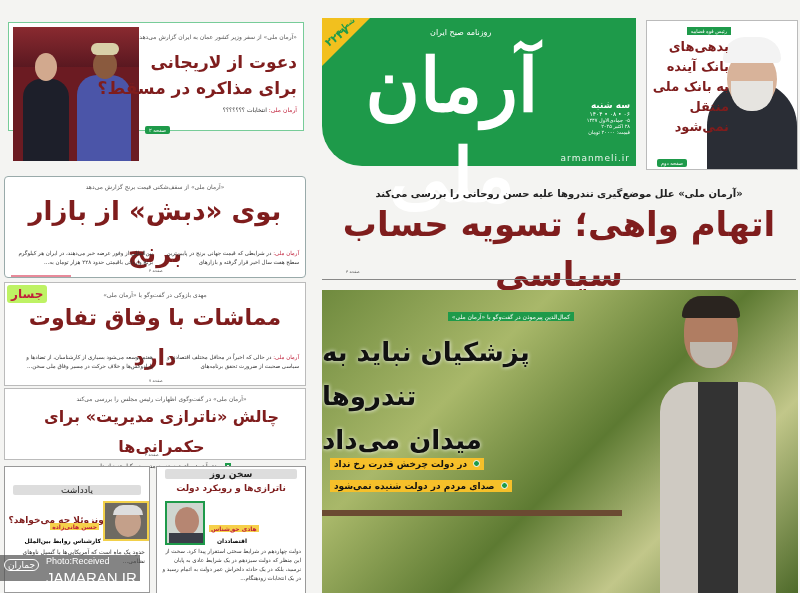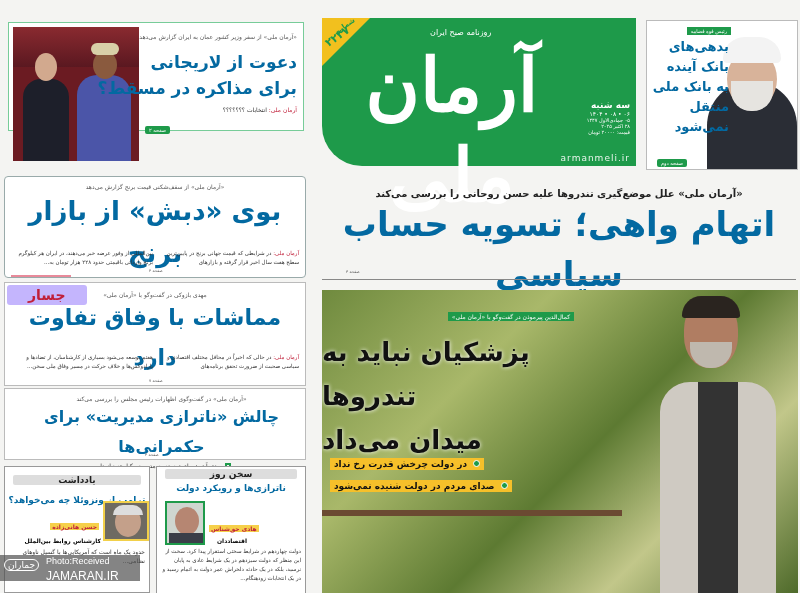--- a/index.html
+++ b/index.html
@@ -1,21 +1,21 @@
 <!DOCTYPE html>
 <html><head>
 <meta charset="utf-8">
 <style>
   * { box-sizing: border-box; margin: 0; padding: 0; }
   body { width: 800px; height: 593px; background: #f4f4f2; font-family: "DejaVu Sans", sans-serif; overflow: hidden; position: relative; direction: rtl; }
   .abs { position: absolute; }
   .box { position: absolute; background: #fff; border: 1px solid #9aa; }
   .green { background: #1e9a4a; }
   .kicker { font-size: 8px; color: #555; text-align: center; }
-  .h-black { font-weight: bold; color: #0369a1; text-align: center; }
+  .h-black { font-weight: bold; color: #7f1d1d; text-align: center; }
   .pagechip { background: #1e9a4a; color: #fff; font-size: 5px; padding: 1px 4px; border-radius: 2px; }
   .tiny { font-size: 6px; color: #333; line-height: 9px; }
   .red { color: #c0203a; }
   .photo { position: absolute; overflow: hidden; }
 </style>
 </head>
 <body>
 
 <div class="abs green" style="left:322px;top:18px;width:314px;height:148px;border-radius:0 0 0 40px;">
   <div class="abs" style="left:0;top:0;width:0;height:0;border-top:48px solid #f2c01e;border-right:48px solid transparent;"></div>
@@ -89,21 +89,21 @@
   <div class="abs tiny" style="right:6px;top:72px;width:140px;font-size:5.5px;">
     <span class="red">آرمان ملی:</span>
     <span>در شرایطی که قیمت جهانی برنج در پایین‌ترین سطح هفت سال اخیر قرار گرفته و بازارهای</span>
   </div>
   <div class="abs tiny" style="left:8px;top:72px;width:140px;font-size:5.5px;">بین‌المللی از وفور عرضه خبر می‌دهند، در ایران هر کیلوگرم برنج وارداتی باقیمتی حدود ۲۲۸ هزار تومان به...</div>
   <div class="abs" style="left:144px;bottom:4px;font-size:4px;color:#555;">صفحه ۴</div>
   <div class="abs" style="left:6px;bottom:0;width:60px;height:2px;background:#e88a9a;"></div>
 </div>
 
 <div class="box" style="left:4px;top:282px;width:302px;height:104px;border-color:#bbb;">
-  <div class="abs" style="left:2px;top:2px;background:#c4b5fd;color:#c0203a;font-weight:bold;font-size:14px;padding:2px 21px;border-radius:3px;">جسار</div>
+  <div class="abs" style="left:2px;top:2px;background:#bef264;color:#c0203a;font-weight:bold;font-size:12px;padding:2px 4px;border-radius:3px;">جسار</div>
   <div class="kicker" style="font-size:6px;margin-top:8px;">مهدی بازوکی در گفت‌وگو با «آرمان ملی»</div>
   <div class="h-black" style="font-size:22px;line-height:40px;">مماشات با وفاق تفاوت دارد</div>
   <div class="abs tiny" style="right:6px;top:70px;width:140px;font-size:5.5px;">
     <span class="red">آرمان ملی:</span>
     <span>در حالی که اخیراً در محافل مختلف اقتصادی و سیاسی صحبت از ضرورت تحقق برنامه‌های</span>
   </div>
   <div class="abs tiny" style="left:8px;top:70px;width:140px;font-size:5.5px;">هفتم توسعه می‌شود بسیاری از کارشناسان، از تضادها و پارادوکس‌ها و خلاف حرکت در مسیر وفاق ملی سخن...</div>
   <div class="abs" style="left:144px;bottom:2px;font-size:4px;color:#555;">صفحه ۷</div>
 </div>
 
@@ -111,21 +111,21 @@
   <div class="kicker" style="font-size:6px;margin-top:6px;">«آرمان ملی» در گفت‌وگوی اظهارات رئیس مجلس را بررسی می‌کند</div>
   <div class="h-black" style="font-size:16px;line-height:30px;">چالش «ناترازی مدیریت» برای حکمرانی‌ها</div>
   <div style="text-align:center;font-size:6px;color:#333;">
     <span style="display:inline-block;width:6px;height:6px;border:2px solid #1e9a4a;vertical-align:middle;"></span>
     <span>مهدی آیتی: برای توسعه به مدیریت یکپارچه نیاز داریم</span>
   </div>
   <div class="abs" style="left:140px;bottom:2px;font-size:4px;color:#555;">صفحه ۳</div>
 </div>
 
 <div class="box" style="left:4px;top:466px;width:146px;height:127px;border-color:#999;">
-  <div style="margin:8px 8px;background:#ddd;text-align:center;font-size:9px;font-weight:bold;color:#222;border-radius:2px;">
+  <div style="margin:18px 8px;background:#ddd;text-align:center;font-size:9px;font-weight:normal;color:#222;border-radius:2px;">
     <span>یادداشت</span>
   </div>
   <div class="h-black" style="font-size:9px;line-height:14px;">ترامپ از ونزوئلا چه می‌خواهد؟</div>
   <div class="abs photo" style="left:98px;top:34px;width:46px;height:40px;background:#6e6a62;border:2px solid #f2d04a;">
     <div style="position:absolute;left:10px;top:4px;width:26px;height:30px;border-radius:50%;background:#c4a08a;"></div>
     <div style="position:absolute;left:8px;top:2px;width:30px;height:10px;border-radius:10px 10px 0 0;background:#ddd;"></div>
   </div>
   <div class="abs" style="right:50px;top:56px;background:#f6d04a;font-size:6px;font-weight:bold;color:#c0203a;padding:0 2px;">حسن هانی‌زاده</div>
   <div class="abs" style="right:48px;top:70px;font-size:6px;font-weight:bold;">کارشناس روابط بین‌الملل</div>
   <div class="abs tiny" style="right:4px;top:80px;width:138px;font-size:6px;">حدود یک ماه است که آمریکایی‌ها با گسیل ناوهای نظامی...</div>
@@ -165,14 +165,14 @@
   </div>
   <div class="abs" style="left:8px;top:190px;background:#f6c02a;font-size:9px;font-weight:bold;padding:1px 4px;color:#111;">
     <span style="display:inline-block;width:7px;height:7px;border-radius:50%;background:#1e9a4a;border:1px solid #fff;margin-left:3px;"></span>
     <span>صدای مردم در دولت شنیده نمی‌شود</span>
   </div>
 </div>
 
 <div class="abs" style="left:0;top:555px;width:140px;height:26px;background:rgba(80,80,80,0.7);direction:ltr;">
   <div class="abs" style="left:4px;top:4px;font-size:9px;color:#fff;border:1px solid #fff;border-radius:10px;padding:0 3px;">جماران</div>
   <div class="abs" style="left:46px;top:1px;font-size:9px;color:#fff;font-family:'Liberation Sans',sans-serif;">Photo:Received</div>
-  <div class="abs" style="left:46px;top:14px;font-size:12px;color:#fff;font-family:'Liberation Sans',sans-serif;">JAMARAN.IR</div>
+  <div class="abs" style="left:46px;top:14px;font-size:15px;color:#fff;font-family:'Liberation Sans',sans-serif;">JAMARAN.IR</div>
 </div>
 
 </body></html>

